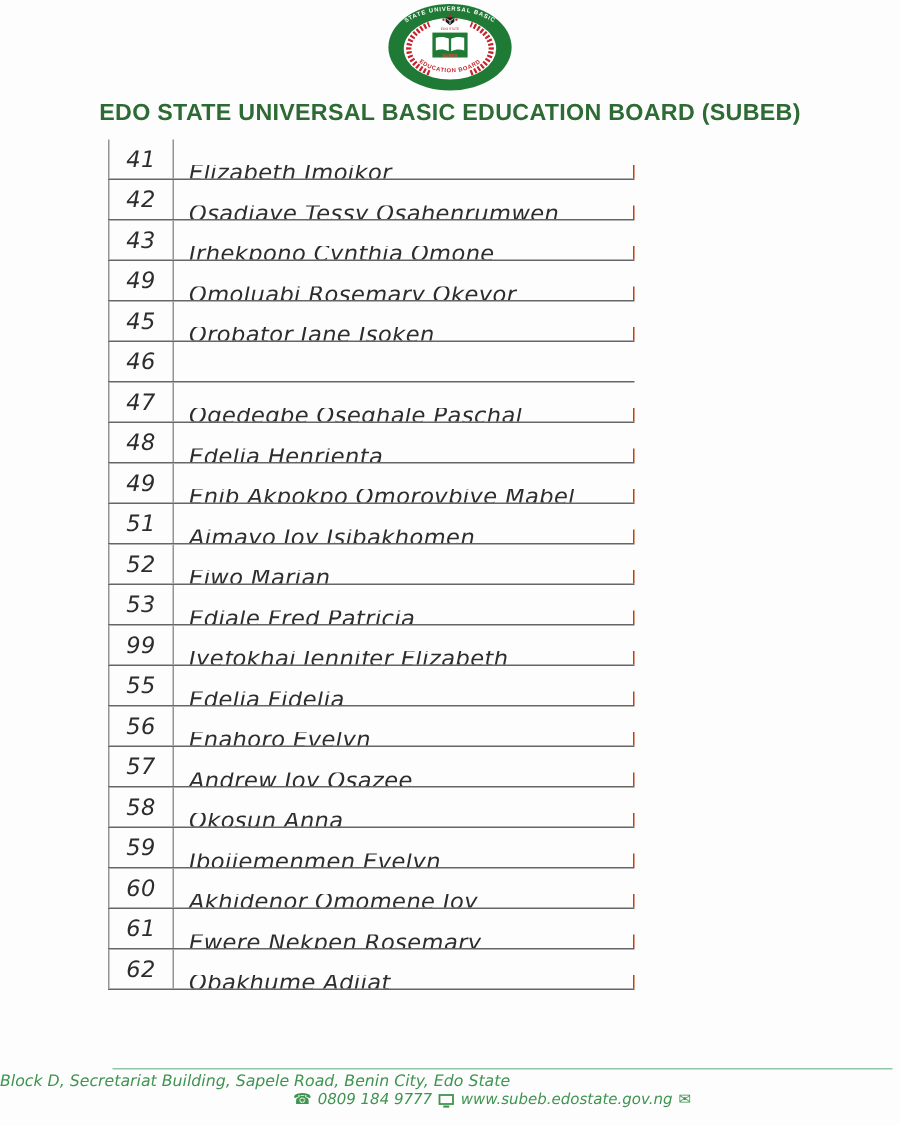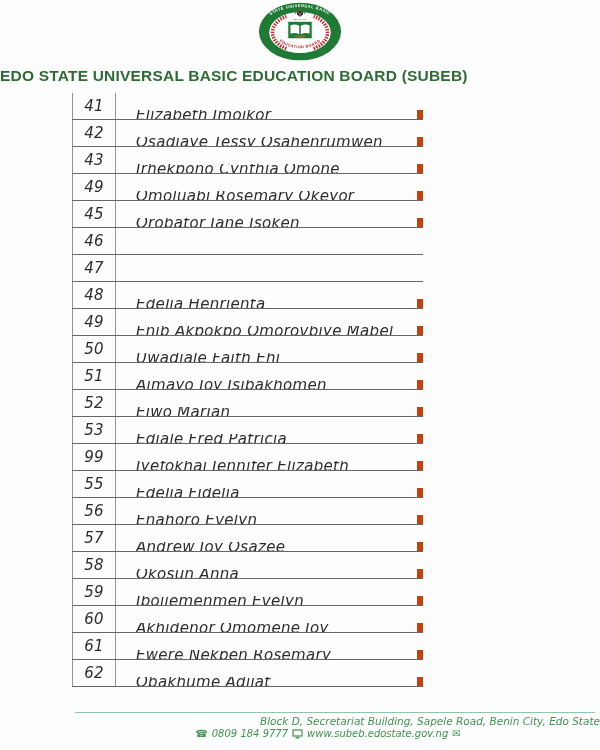--- a/index.html
+++ b/index.html
@@ -4,36 +4,36 @@
 <style>
   html,body{margin:0;padding:0;}
   body{width:600px;height:750px;background:#fdfdfd;overflow:hidden;position:relative;
        font-family:"DejaVu Sans",sans-serif;}
   .page{position:absolute;inset:0;background:#fdfdfd;}
 
   
   .logo{position:absolute;left:256px;top:1px;width:88px;height:61px;}
 
   
-  .title{position:absolute;top:67px;left:0;width:600px;text-align:left;
+  .title{position:absolute;top:67px;left:0;width:600px;text-align:center;
          font-family:"Liberation Sans",sans-serif;font-weight:bold;font-size:15.5px;
          color:#2e6b34;letter-spacing:.2px;}
 
   
   .roster{position:absolute;left:72px;top:93px;width:351px;}
   .row{display:flex;height:26px;border-bottom:1px solid #666;
-       font-style:italic;font-size:15px;color:#2d2d2d;letter-spacing:.3px;gap:10px;}
+       font-style:italic;font-size:15px;color:#2d2d2d;letter-spacing:.3px;}
   .row .no{width:42px;border-left:1px solid #949494;border-right:1px solid #949494;
            display:flex;align-items:center;justify-content:center;}
-  .row .nm{flex:1;border-right:6px solid #c2410c;display:flex;align-items:center;
+  .row .nm{flex:1;border-right:1px solid #c2410c;display:flex;align-items:center;
            padding-left:10px;white-space:nowrap;overflow:hidden;margin-top:17px;}
 
   
   .f-divider{position:absolute;top:712px;left:75px;width:520px;border-top:1px solid #8fc7a6;}
-  .f-addr{position:absolute;top:715px;left:0;width:600px;text-align:right;
+  .f-addr{position:absolute;top:715px;left:0;width:600px;text-align:left;
           font-style:italic;font-size:10.5px;color:#3f9450;}
   .f-contact{position:absolute;top:728px;left:0;width:600px;display:flex;
              justify-content:center;align-items:center;gap:4px;transform:translateX(28px);
              font-style:italic;font-size:10px;color:#3f9450;}
   .f-contact .ic{font-style:normal;font-size:10px;line-height:1;color:#3f9450;}
   .f-contact svg{display:block;}
 </style>
 </head>
 <body>
 
@@ -104,36 +104,33 @@
     <div class="no">45</div>
     <div class="nm">Orobator Jane Isoken</div>
   </div>
 
   <div class="row">
     <div class="no">46</div>
   </div>
 
   <div class="row">
     <div class="no">47</div>
+    <div class="nm">Ogedegbe Oseghale Paschal</div>
   </div>
 
   <div class="row">
     <div class="no">48</div>
     <div class="nm">Edelia Henrienta</div>
   </div>
 
   <div class="row">
     <div class="no">49</div>
     <div class="nm">Enib Akpokpo Omorovbiye Mabel</div>
   </div>
 
-  <div class="row">
-    <div class="no">50</div>
-    <div class="nm">Uwadiale Faith Ehi</div>
-  </div>
 
   <div class="row">
     <div class="no">51</div>
     <div class="nm">Aimayo Joy Isibakhomen</div>
   </div>
 
   <div class="row">
     <div class="no">52</div>
     <div class="nm">Eiwo Marian</div>
   </div>

